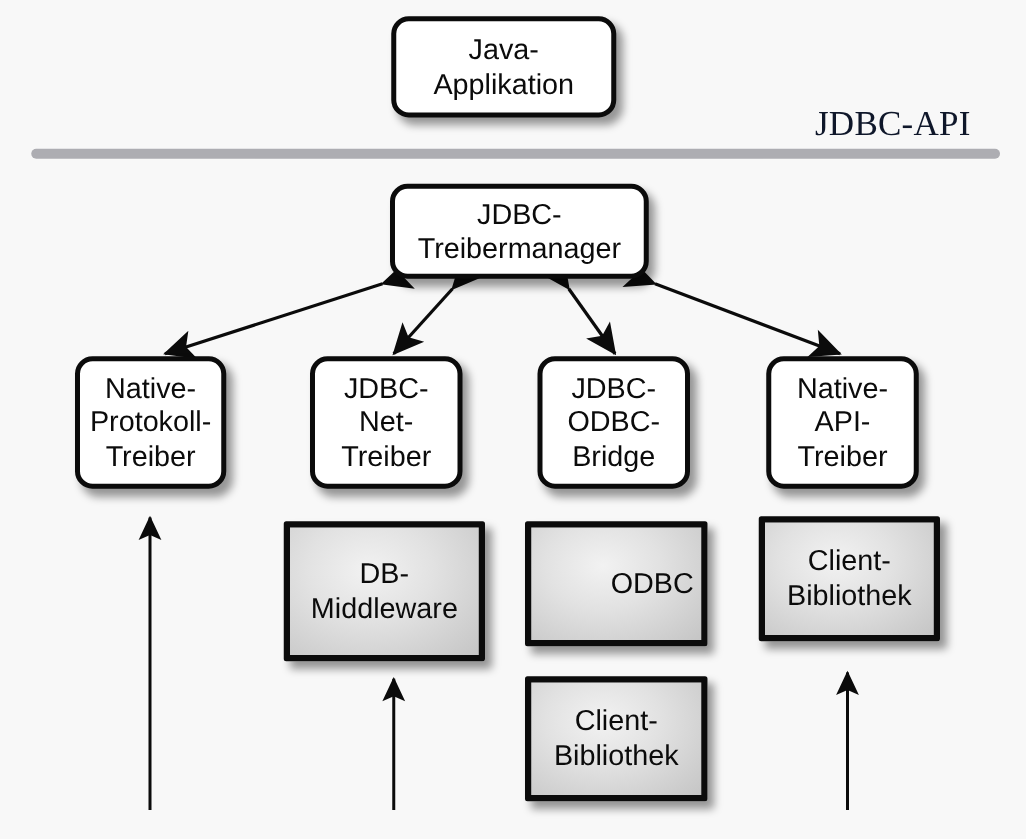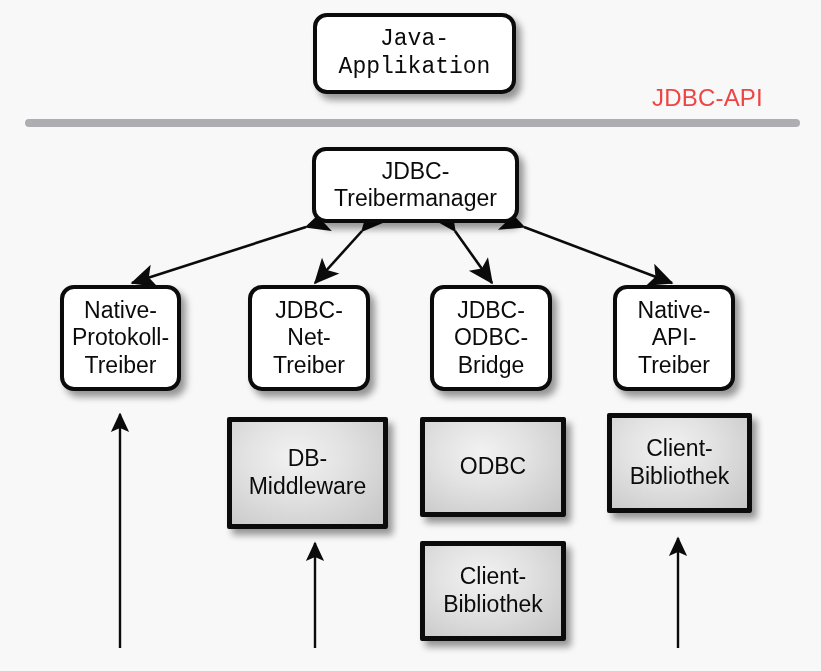--- a/index.html
+++ b/index.html
@@ -31,25 +31,26 @@
 
   
   .api-bar {
     position: absolute;
     background: #adadb2;
     border-radius: 4px;
     z-index: 2;
   }
   .api-label {
     position: absolute;
-    font-size: 24px;
-    color: #ef4444;
+    font-size: 28px;
+    color: #0f172a;
     letter-spacing: 0.2px;
     white-space: nowrap;
     z-index: 3;
+    font-family: Liberation Serif, serif;
   }
 
   
   .node {
     position: absolute;
     box-sizing: border-box;
     background: #ffffff;
     border: 4px solid #0b0b0b;
     border-radius: 14px;
     display: flex;
@@ -112,21 +113,21 @@
     <line x1="524" y1="227" x2="672" y2="283" stroke="#0b0b0b" stroke-width="2.6" marker-start="url(#ah2)" marker-end="url(#ah)"></line>
 
     <line x1="120" y1="648" x2="120" y2="414" stroke="#0b0b0b" stroke-width="2.4" marker-end="url(#ahv)"></line>
     <line x1="315" y1="648" x2="315" y2="543" stroke="#0b0b0b" stroke-width="2.4" marker-end="url(#ahv)"></line>
     <line x1="678" y1="648" x2="678" y2="538" stroke="#0b0b0b" stroke-width="2.4" marker-end="url(#ahv)"></line>
   </svg>
 
   <div class="api-label" style="left:652px; top:84px;">JDBC-API</div>
   <div class="api-bar" style="left:25px; top:119px; width:775px; height:8px;"></div>
 
-  <div class="node" style="left:313px; top:13px; width:203px; height:81px;font-family:Liberation Mono, monospace;">
+  <div class="node" style="left:313px; top:13px; width:180px; height:81px;">
     <span class="lbl">Java-<br>Applikation</span>
   </div>
 
   <div class="node" style="left:312px; top:147px; width:207px; height:76px;">
     <span class="lbl">JDBC-<br>Treibermanager</span>
   </div>
 
   <div class="node" style="left:60px; top:285px; width:121px; height:106px;">
     <span class="lbl">Native-<br>Protokoll-<br>Treiber</span>
   </div>
@@ -140,21 +141,21 @@
   </div>
 
   <div class="node" style="left:613px; top:285px; width:122px; height:106px;">
     <span class="lbl">Native-<br>API-<br>Treiber</span>
   </div>
 
   <div class="gbox" style="left:227px; top:417px; width:161px; height:112px;">
     <span class="lbl">DB-<br>Middleware</span>
   </div>
 
-  <div class="gbox" style="left:420px; top:417px; width:146px; height:100px;">
+  <div class="gbox" style="left:420px; top:417px; width:146px; height:100px;justify-content:flex-end;">
     <span class="lbl">ODBC</span>
   </div>
 
   <div class="gbox" style="left:607px; top:413px; width:145px; height:100px;">
     <span class="lbl">Client-<br>Bibliothek</span>
   </div>
 
   <div class="gbox" style="left:420px; top:541px; width:146px; height:100px;">
     <span class="lbl">Client-<br>Bibliothek</span>
   </div>

